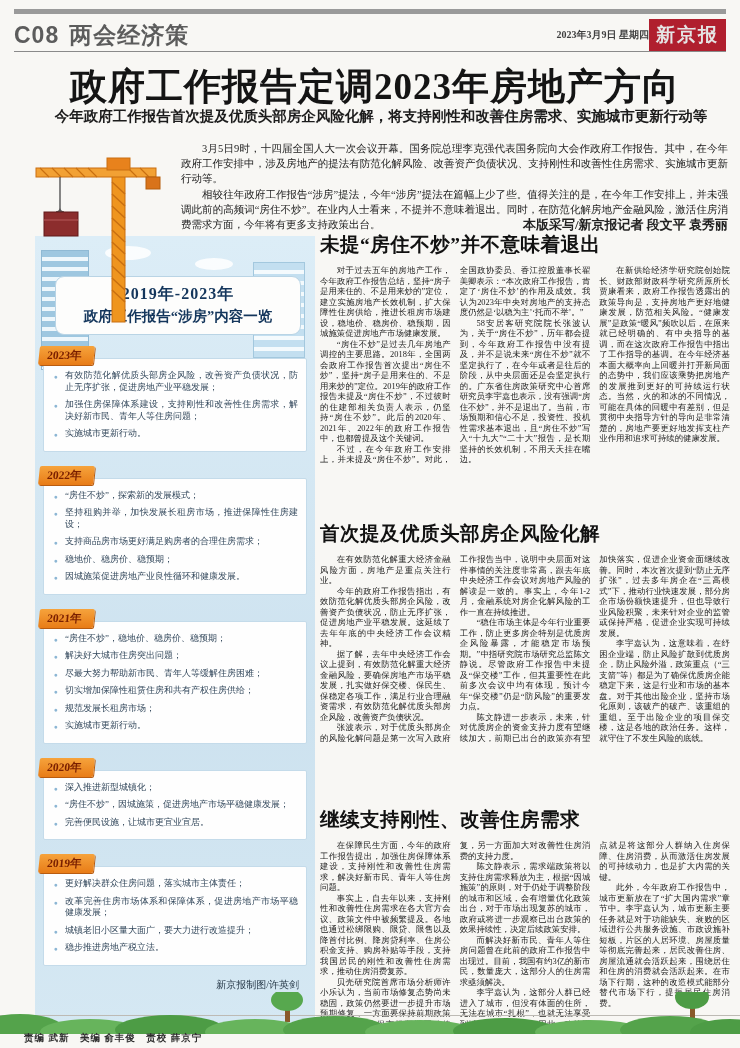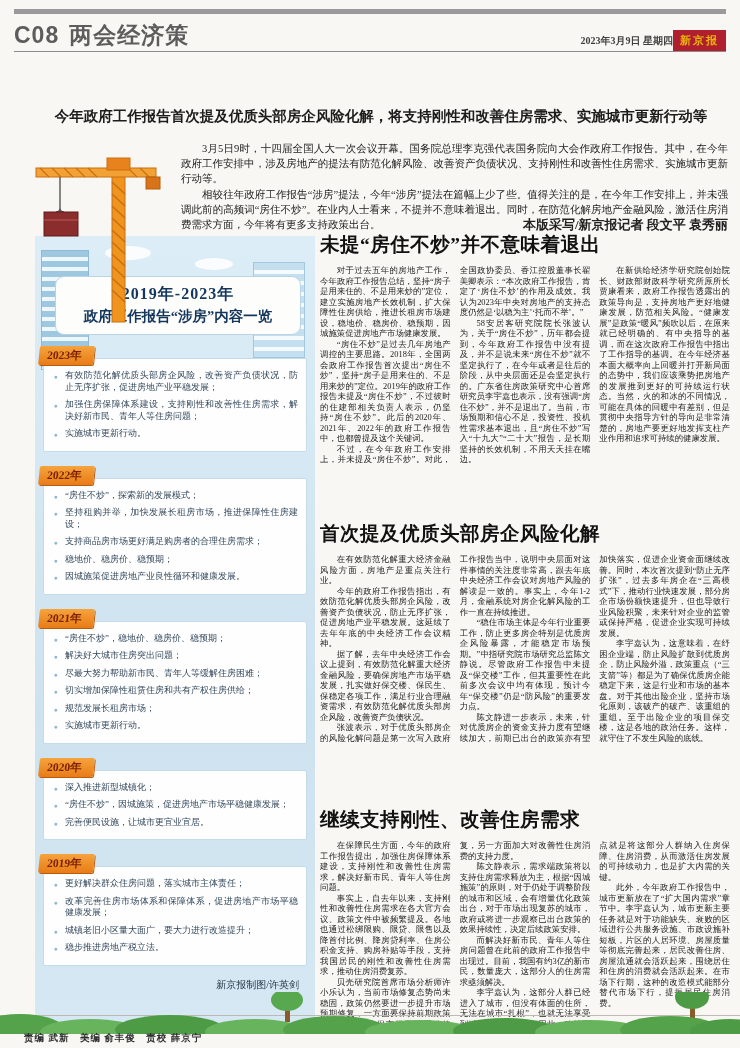--- a/index.html
+++ b/index.html
@@ -7,21 +7,21 @@
   body { font-family:"Liberation Serif","DejaVu Serif",serif; background:#eceae6; }
   .page { position:relative; width:740px; height:1048px; background:#f8f7f4; overflow:hidden; }
 
   
   .top-band { position:absolute; top:9px; left:14px; right:14px; height:5px; background:#9a9a9a; }
   .header { position:absolute; top:18px; left:14px; right:14px; height:34px; border-bottom:1px solid #8a8a8a; display:flex; align-items:flex-end; justify-content:space-between; }
   .edition { font-size:23px; font-weight:bold; color:#5c5c5c; letter-spacing:1px; }
   .edition .code { margin-right:10px; font-family:"Liberation Sans",sans-serif; }
   .header-right { display:flex; align-items:center; }
   .dateline { font-size:10px; font-weight:bold; color:#3f3f3f; }
-  .masthead { background:#b01f2e; color:#eab308; font-size:11px; font-weight:bold; padding:3px 7px; letter-spacing:2px; }
+  .masthead { background:#b01f2e; color:#e5e5e5; font-size:19px; font-weight:bold; padding:3px 7px; letter-spacing:2px; }
 
   
   .headline { position:absolute; top:62px; left:30px; right:20px; text-align:center; font-size:37px; font-weight:900; color:#141414; letter-spacing:1px; }
   .deck { position:absolute; top:107px; left:42px; right:20px; text-align:center; font-size:14.5px; font-weight:bold; color:#1c1c1c; }
 
   
   .intro { position:absolute; top:141px; left:181px; right:12px; font-size:10.5px; line-height:15.2px; color:#222; text-align:justify; }
   .intro p { text-indent:2em; }
   .intro .byline { text-align:right; font-weight:bold; text-indent:0; font-size:13px; margin-top:-15.2px; }
 
@@ -75,20 +75,21 @@
   <div class="header">
     <div class="edition">
       <span class="code">C08</span><span>两会经济策</span>
     </div>
     <div class="header-right">
       <span class="dateline">2023年3月9日 星期四</span>
       <span class="masthead">新京报</span>
     </div>
   </div>
 
+  <h1 class="headline">政府工作报告定调2023年房地产方向</h1>
   <div class="deck">今年政府工作报告首次提及优质头部房企风险化解，将支持刚性和改善住房需求、实施城市更新行动等</div>
 
   <div class="intro">
     <div>
         <p>3月5日9时，十四届全国人大一次会议开幕。国务院总理李克强代表国务院向大会作政府工作报告。其中，在今年政府工作安排中，涉及房地产的提法有防范化解风险、改善资产负债状况、支持刚性和改善性住房需求、实施城市更新行动等。</p>
         <p>相较往年政府工作报告“涉房”提法，今年“涉房”提法在篇幅上少了些。值得关注的是，在今年工作安排上，并未强调此前的高频词“房住不炒”。在业内人士看来，不提并不意味着退出。同时，在防范化解房地产金融风险，激活住房消费需求方面，今年将有更多支持政策出台。</p>
       </div>
     <div class="byline">本版采写/新京报记者 段文平 袁秀丽</div>
   </div>
 

